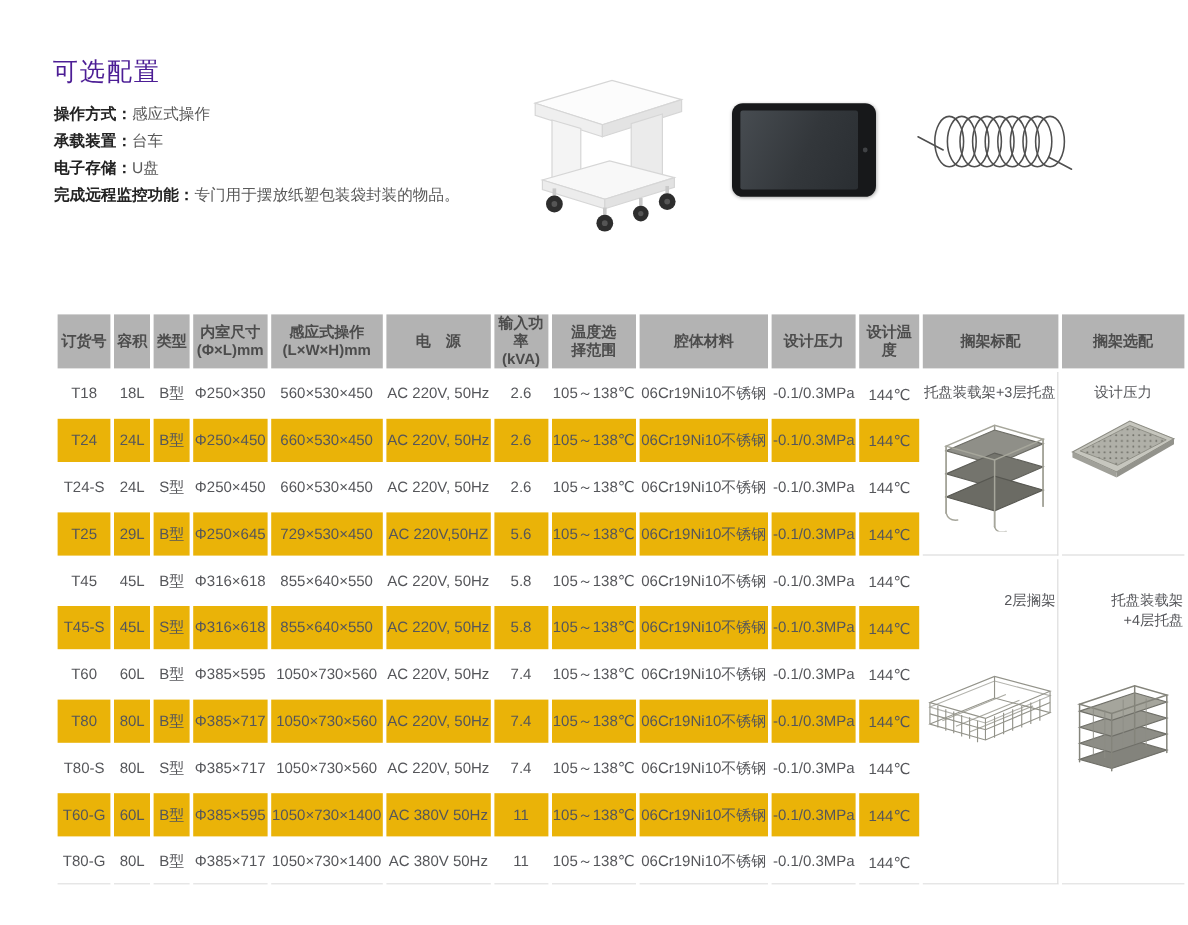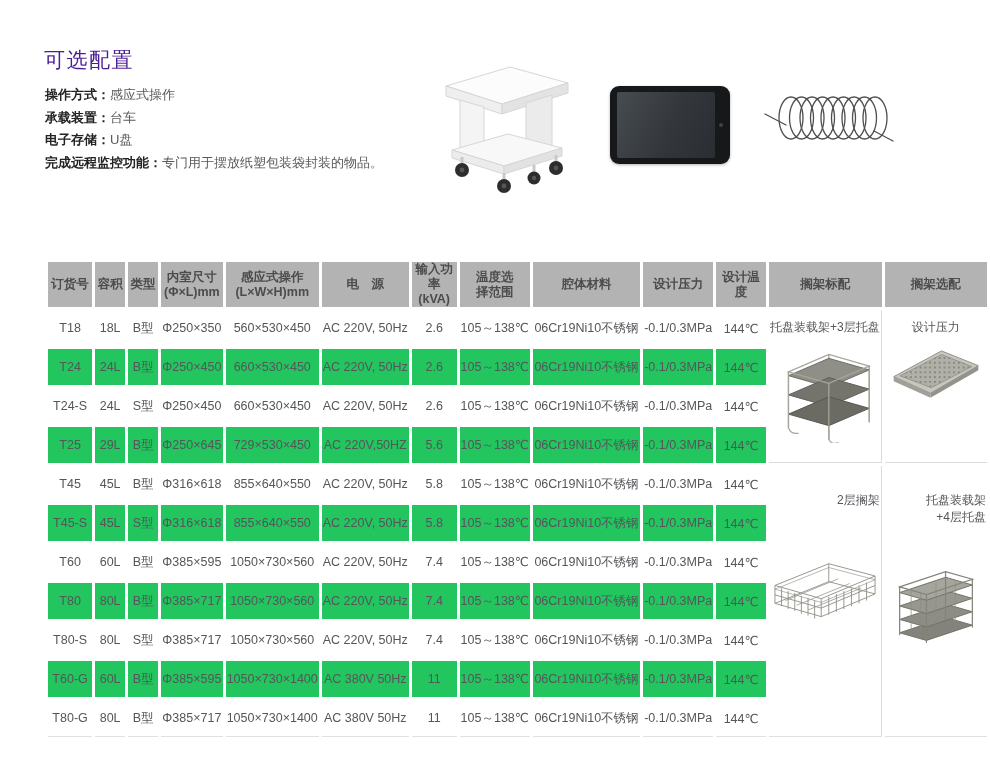--- a/index.html
+++ b/index.html
@@ -22,21 +22,21 @@
           background:linear-gradient(115deg,#474c51,#33373b 55%,#2a2e32);}
   .tablet-cam{position:absolute;right:7px;top:37px;width:4px;height:4px;border-radius:50%;background:#404245;}
   .hero-spring{position:absolute;left:764px;top:92px;}
 
   
   table.spec{position:absolute;left:45px;top:259px;border-collapse:separate;border-spacing:3px;}
   table.spec th{background:#b3b3b3;color:#4c4c4c;font-size:12.5px;font-weight:bold;
       height:40px;padding:0 2px;line-height:15px;text-align:center;vertical-align:middle;}
   table.spec td{font-size:12.5px;color:#55565a;text-align:center;height:36px;
       padding:0 1px;white-space:nowrap;}
-  table.spec tr.alt td{background:#22c55e;}
+  table.spec tr.alt td{background:#eab308;}
   td.rack{background:#ffffff !important;vertical-align:top;white-space:normal;}
   td.rack.std{border-right:1px solid #dcdcdc;}
   td.rack.g1{border-bottom:1px solid #dcdcdc;margin-left:44px;}
   td.rack.g2{border-bottom:1px solid #e0e0e0;}
   tbody tr:last-child td{border-bottom:1px solid #e0e0e0;}
   .rack-cap{font-size:12px;color:#55565a;line-height:17px;}
   .g1 .rack-cap{padding-top:9px;}
   .g2 .rack-cap{padding-top:26px;text-align:right;}
   .rack .fig{display:block;margin:5px auto 0;}
   td.rack.g2.std .fig{margin-top:50px;}

